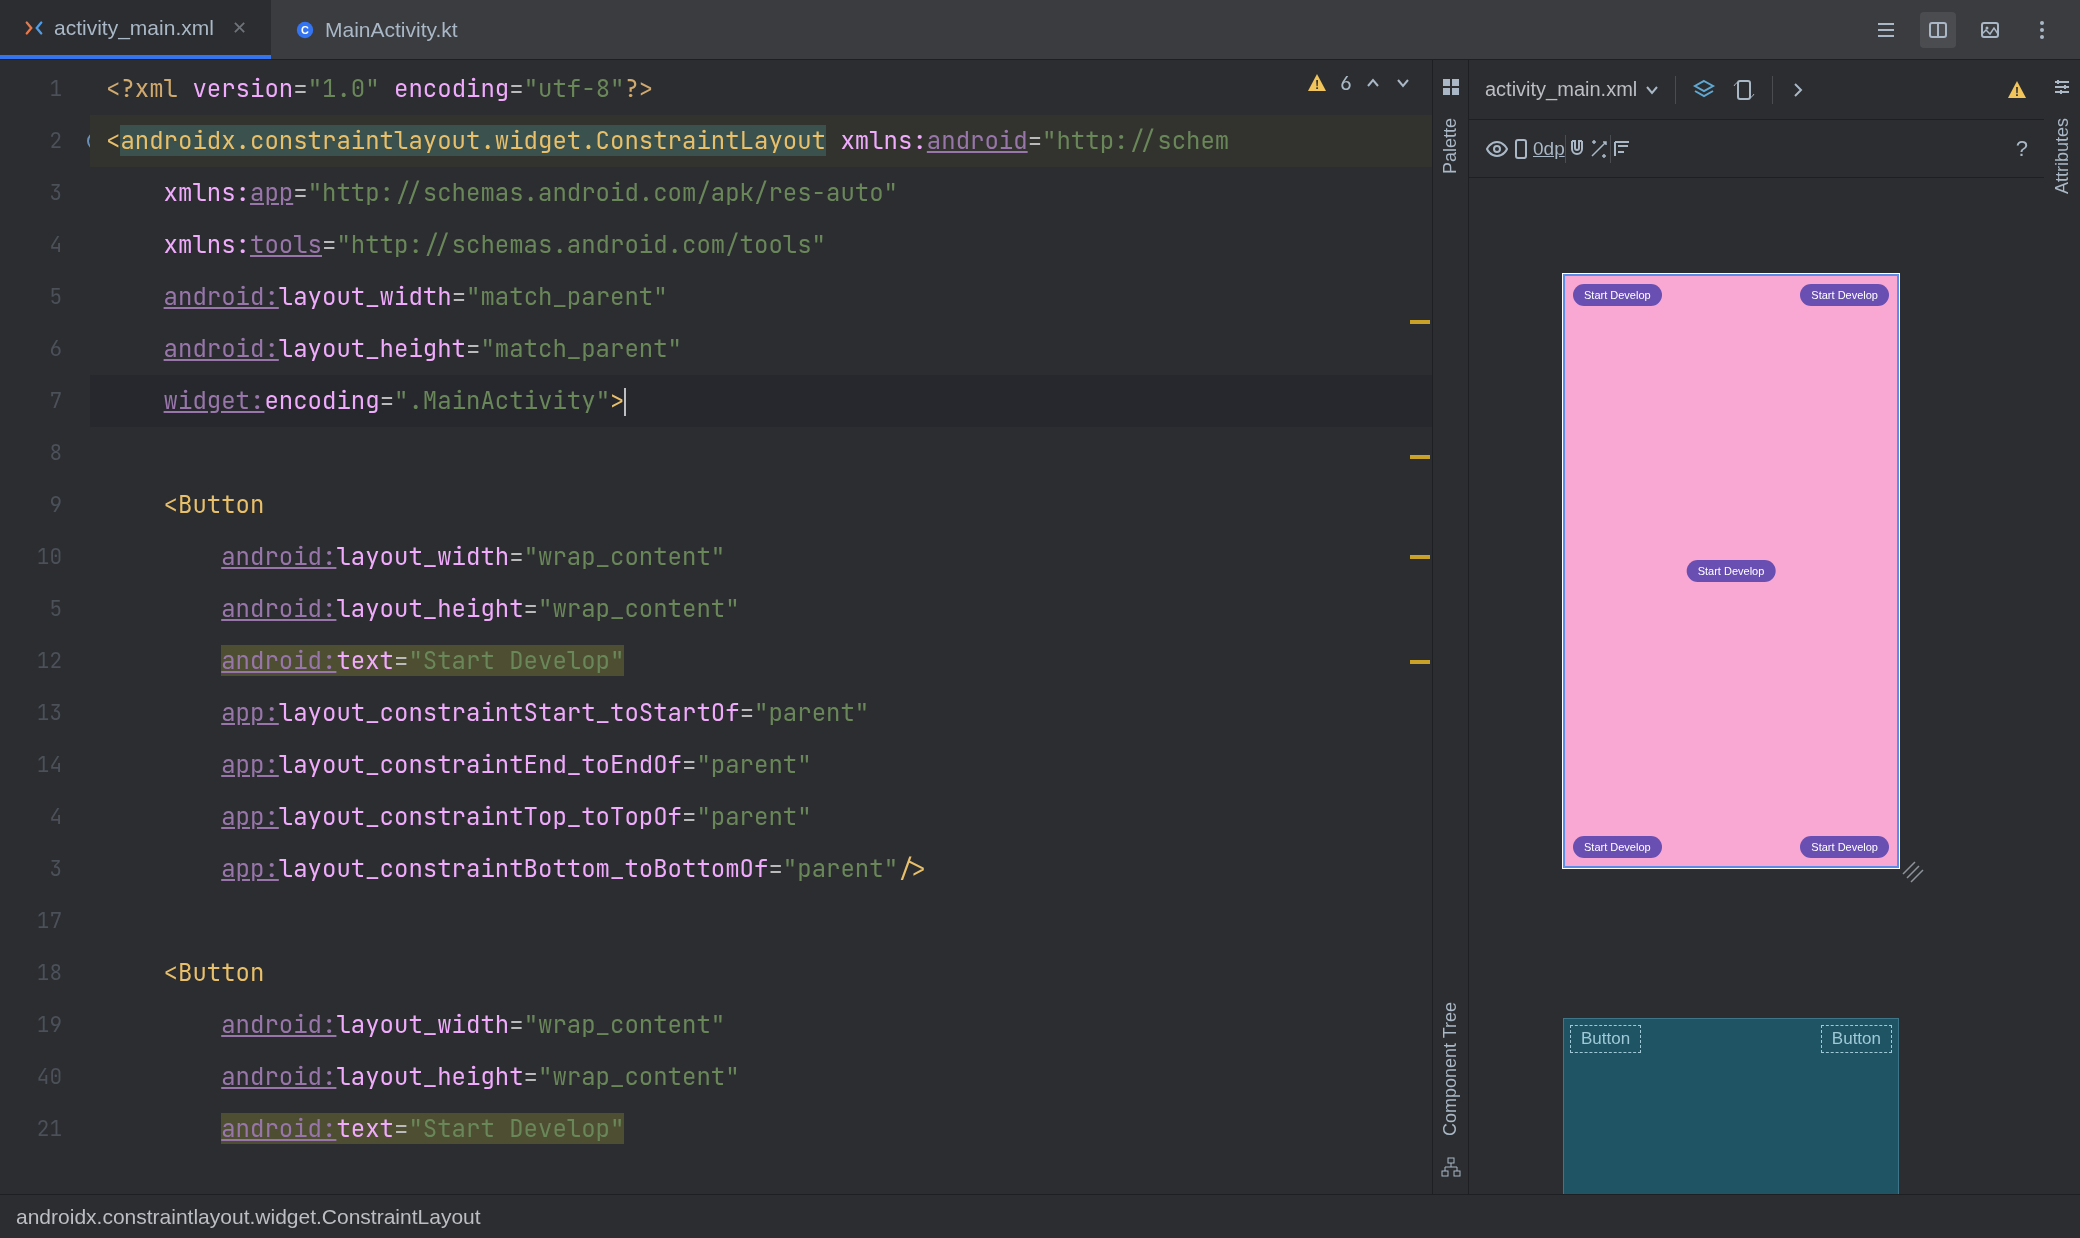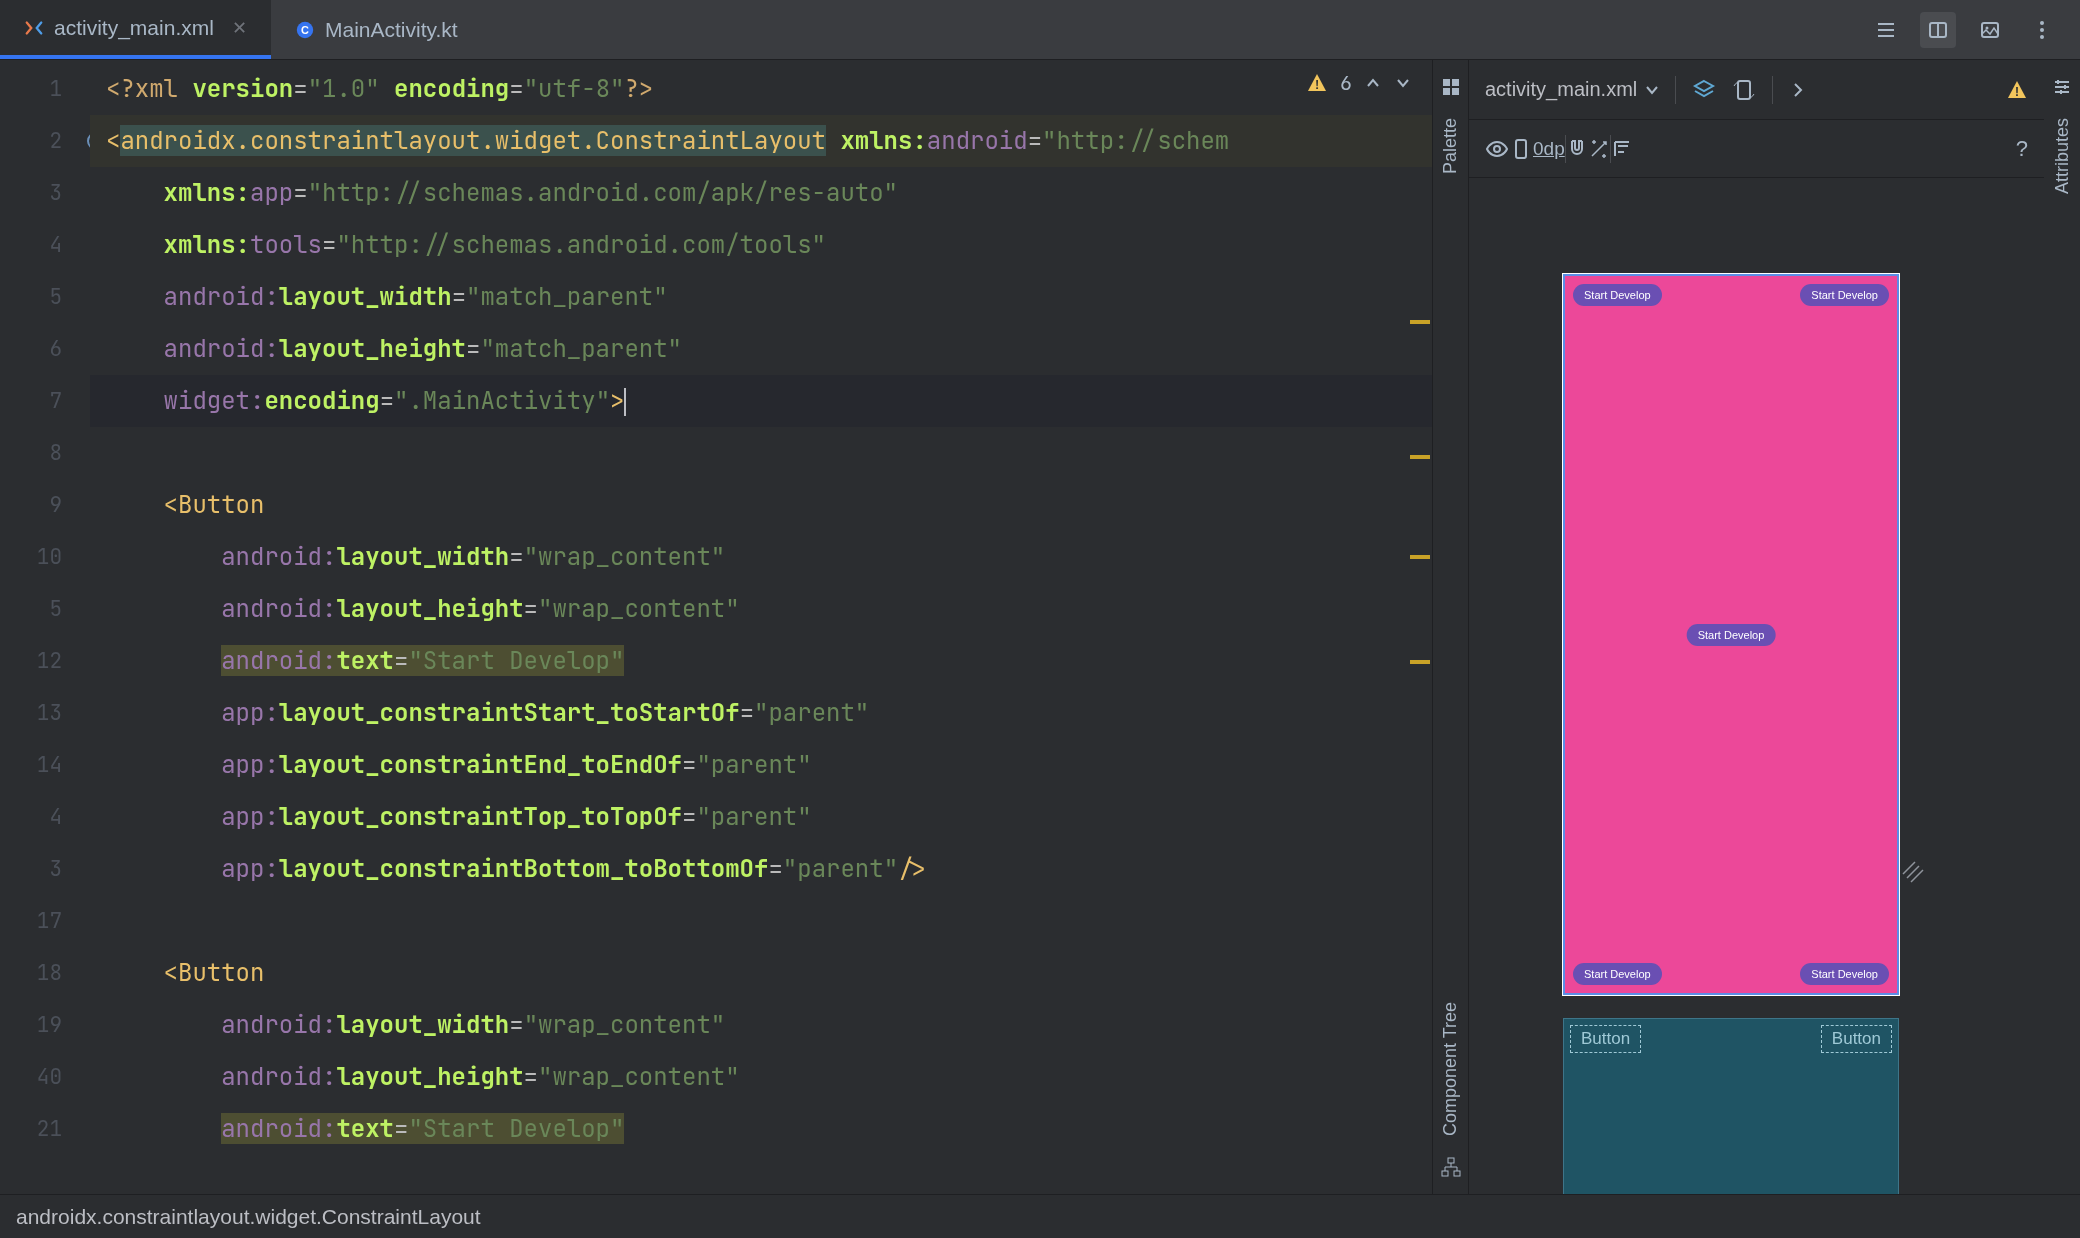--- a/index.html
+++ b/index.html
@@ -84,22 +84,22 @@
       height: 52px;
       line-height: 52px;
       padding-left: 16px;
       white-space: pre;
       position: relative;
     }
     .code-line.hl-row { background: #32332e; }
     .code-line.caret-row { background: #26282e; }
     .t-pi { color: #d0a96e; }
     .t-tagname { color: #e8bf6a; }
-    .t-attr { color: #9876aa; }
-    .t-ns { color: #bef264; font-weight: bold; }
+    .t-attr { color: #9876aa; text-decoration: underline; }
+    .t-ns { color: #f0abfc; }
     .t-eq { color: #bababa; }
     .t-str { color: #6a8759; }
     .t-br { color: #e8bf6a; }
     .t-hl { background: #3b514d; }
     .t-olive { background: #4d4e32; }
     
     .editor-top-bar {
       position: absolute;
       right: 20px;
       top: 10px;
@@ -180,22 +180,22 @@
       flex: 1;
       position: relative;
       overflow: hidden;
       background: #2b2d30;
     }
     .phone {
       position: absolute;
       left: 94px;
       top: 96px;
       width: 336px;
-      height: 721px;
-      background: #ec4899;
+      height: 594px;
+      background: #f9a8d4;
       border: 2px solid #5b8de6;
       box-shadow: 0 0 0 1px #fff;
     }
     .btn-pill {
       position: absolute;
       background: #6a4fb3;
       color: #fff;
       font-size: 11px;
       padding: 5px 11px;
       border-radius: 14px;

